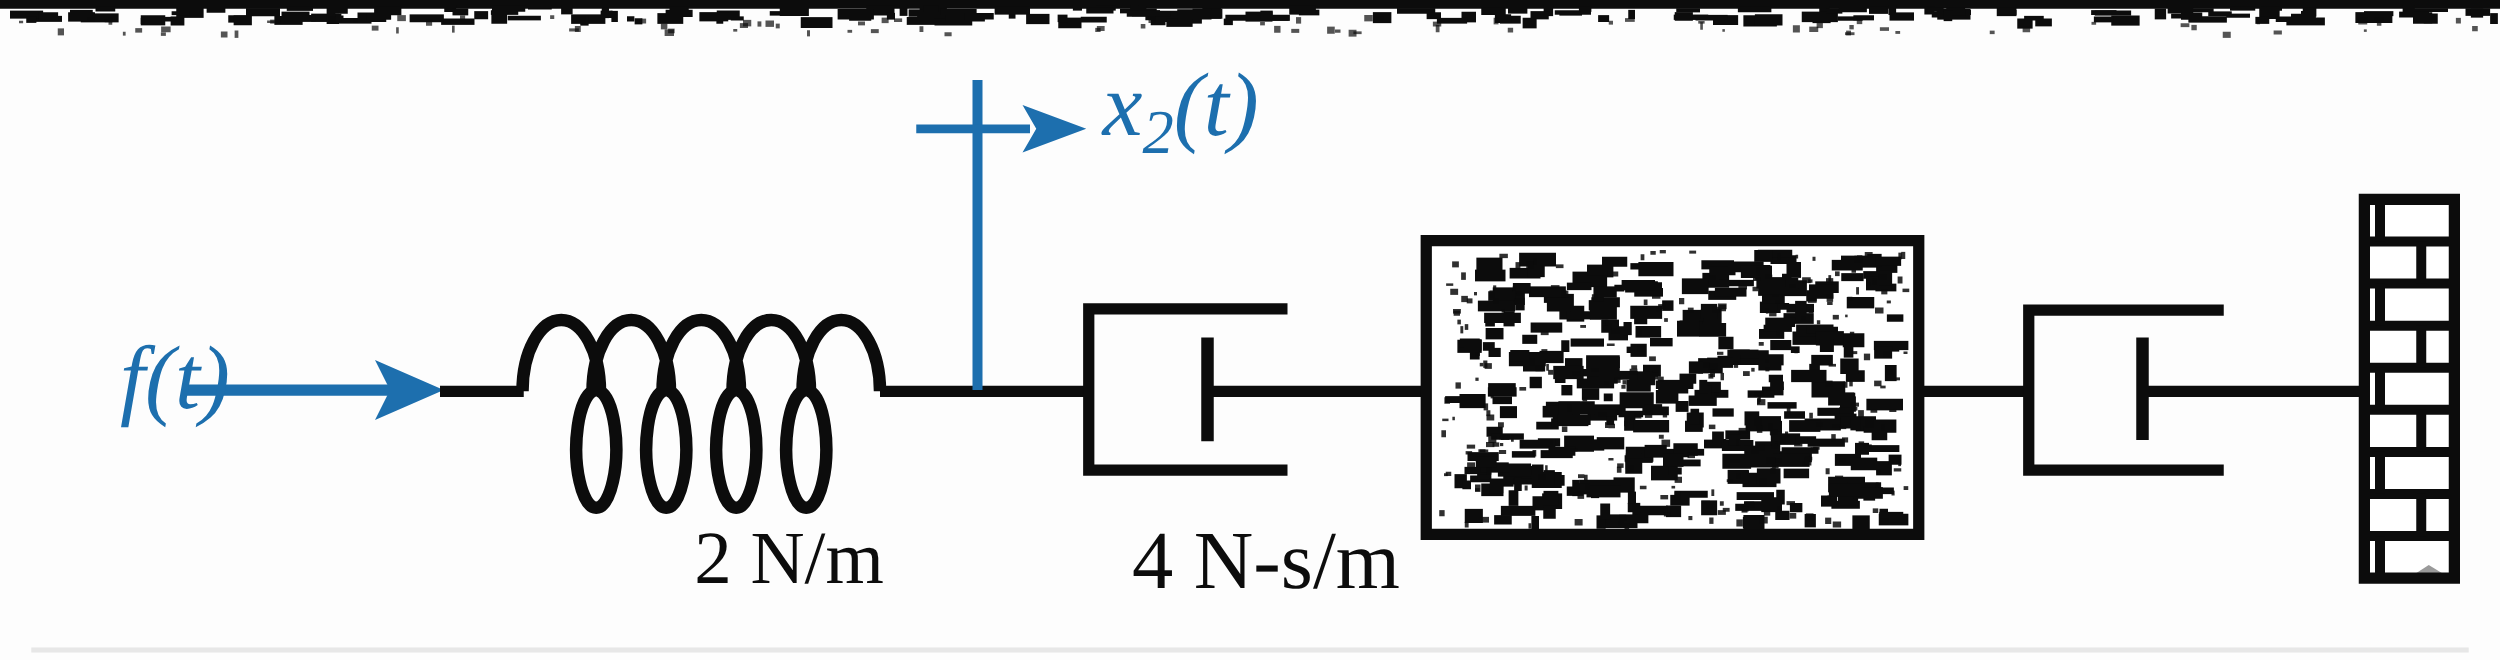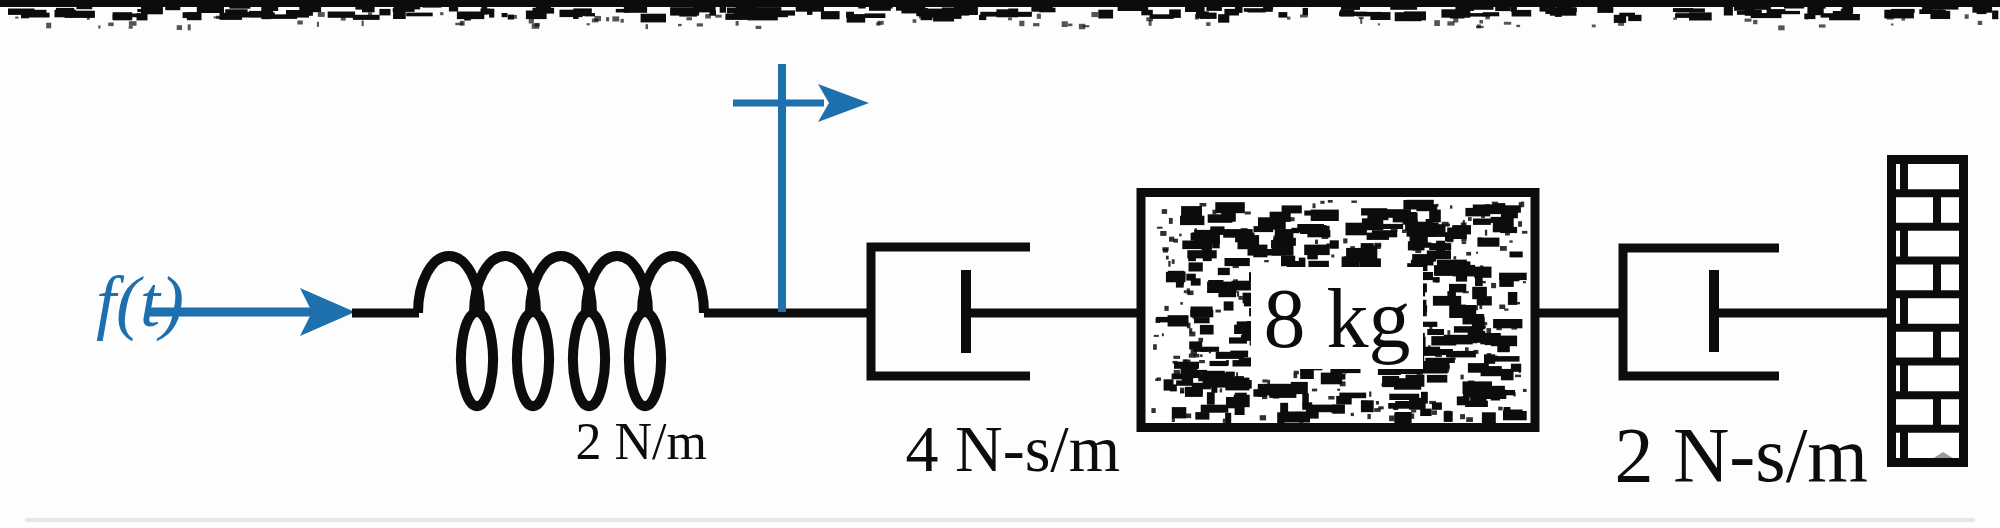--- a/index.html
+++ b/index.html
@@ -27,21 +27,21 @@
     line-height:1;
     text-align:right;
   }
   .math{
     color:var(--accent);
     font-style:italic;
   }
   .force-label{left:44px;top:266px;width:140px;font-size:72px;}
   .disp-label{left:882px;top:48px;font-size:72px;text-align:left;}
   .disp-label sub{font-size:50px;vertical-align:-0.28em;font-style:italic;}
-  .spring-label{left:407px;top:416px;width:300px;font-size:52px;}
+  .spring-label{left:407px;top:416px;width:300px;font-size:60px;}
   .damper1-label{left:805px;top:416px;width:315px;font-size:66px;}
   .damper2-label{left:1553px;top:416px;width:315px;font-size:78px;}
   .mass-label-box{
     position:absolute;left:1251px;top:267px;width:172px;height:102px;
     background:#ffffff;
     display:flex;align-items:center;justify-content:center;
     font-size:84px;color:var(--ink);
   }
 </style>
 </head>
@@ -1041,18 +1041,17 @@
       <rect x="1891.5" y="159.5" width="72" height="303" fill="none" stroke="var(--ink)" stroke-width="9"></rect>
     </g>
 
     <rect id="bottomBand" x="25" y="518" width="1950" height="4" fill="#d9d9d9" opacity="0.6"></rect>
   </svg>
 
   <div class="lbl math force-label">
     <span>f(t)</span>
   </div>
 
+  <div class="lbl math disp-label"><span>x</span><sub>2</sub><span>(t)</span></div>
 
   <div class="lbl spring-label">2 N/m</div>
   <div class="lbl damper1-label">4 N-s/m</div>
-  <div class="mass-label-box">8 kg</div>
-  <div class="lbl damper2-label">2 N-s/m</div>
 </div>
 
 </body></html>

